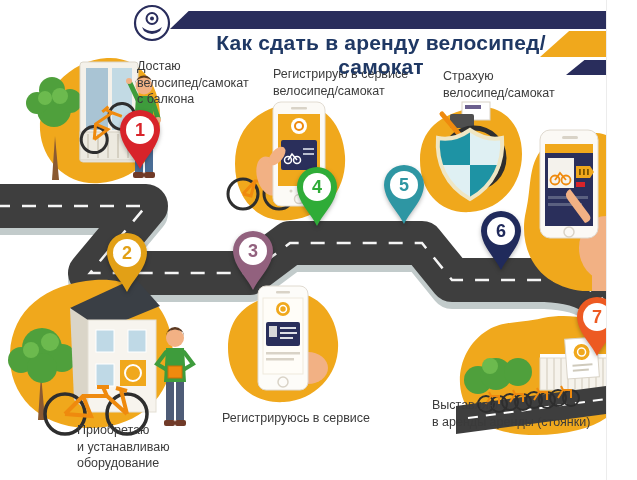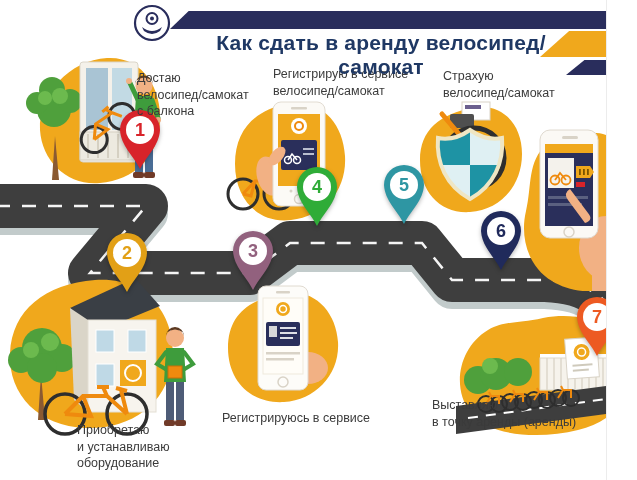--- a/index.html
+++ b/index.html
@@ -340,27 +340,27 @@
     </svg>
   </div>
   <div class="pin" style="left: 575px; top: 295px; --pin: #ED5A22;">
     <svg viewBox="0 0 44 62" width="44" height="62">
       <path class="pin-body" d="M22,61 C15,47 3,38 2,22 A20,20 0 1 1 42,22 C41,38 29,47 22,61 Z"></path>
       <circle class="pin-circle" cx="22" cy="22" r="14"></circle>
       <text class="pin-num" x="22" y="28">7</text>
     </svg>
   </div>
 
-  <div class="label" style="left:137px;top:70px">Достаю
+  <div class="label" style="left:137px;top:58px">Достаю
 велосипед/самокат
 с балкона</div>
   <div class="label" style="left:222px;top:410px">Регистрируюсь в сервисе</div>
   <div class="label" style="left:77px;top:422px">Приобретаю
 и устанавливаю
 оборудование</div>
   <div class="label" style="left:273px;top:66px">Регистрирую в сервисе
 велосипед/самокат</div>
   <div class="label" style="left:443px;top:68px">Страхую
 велосипед/самокат</div>
   <div class="label" style="left:432px;top:397px">Выставляю
-в точку аренды (аренды)</div>
+в аренды аренды (стоянки)</div>
 
 </div>
 
 </body></html>

